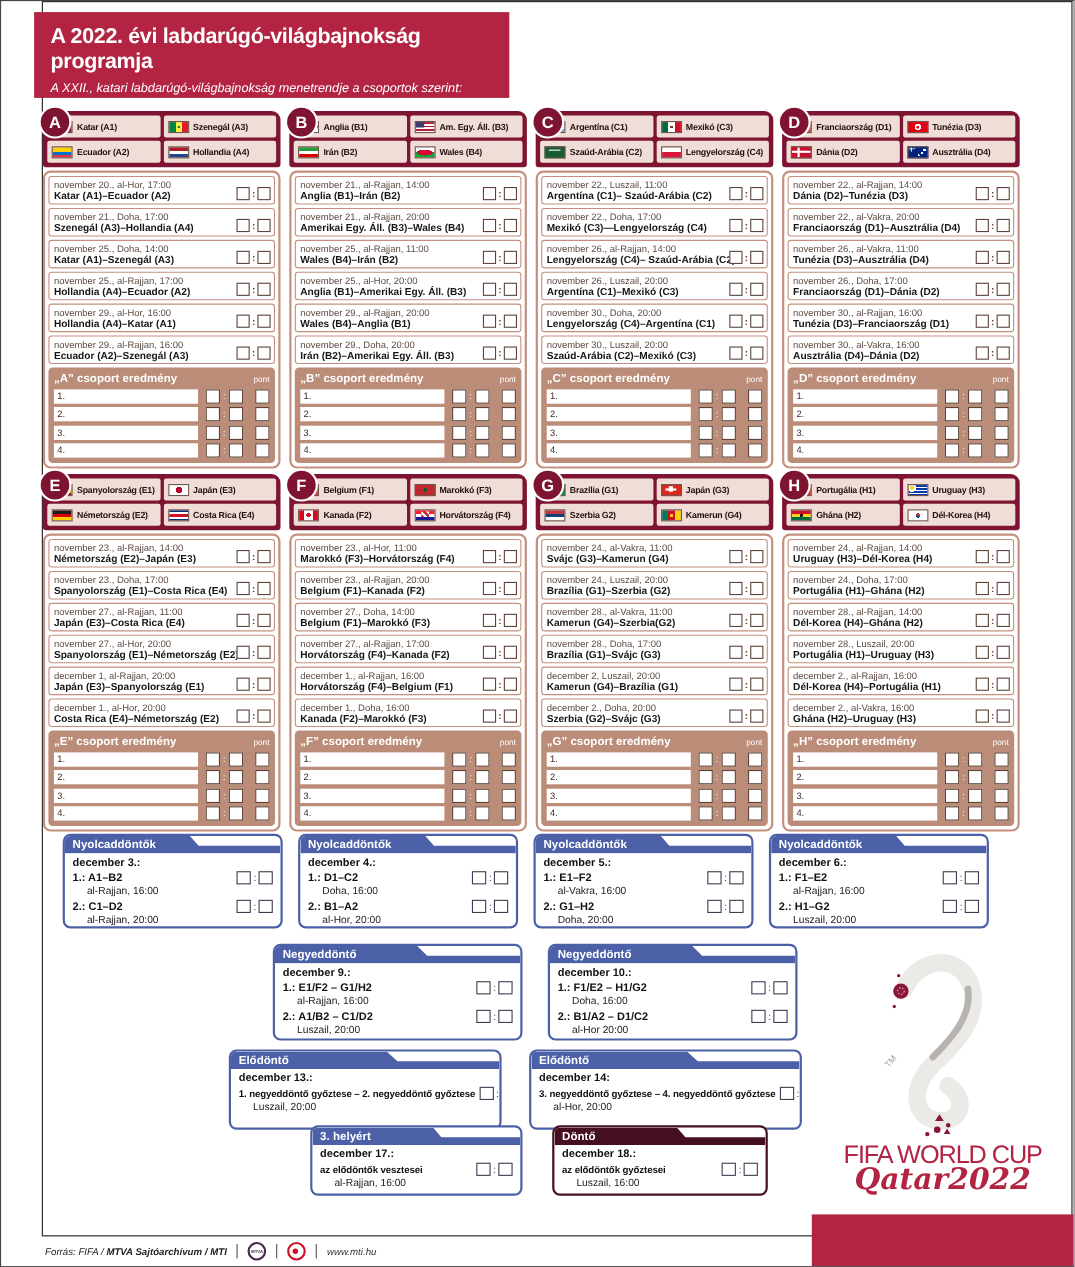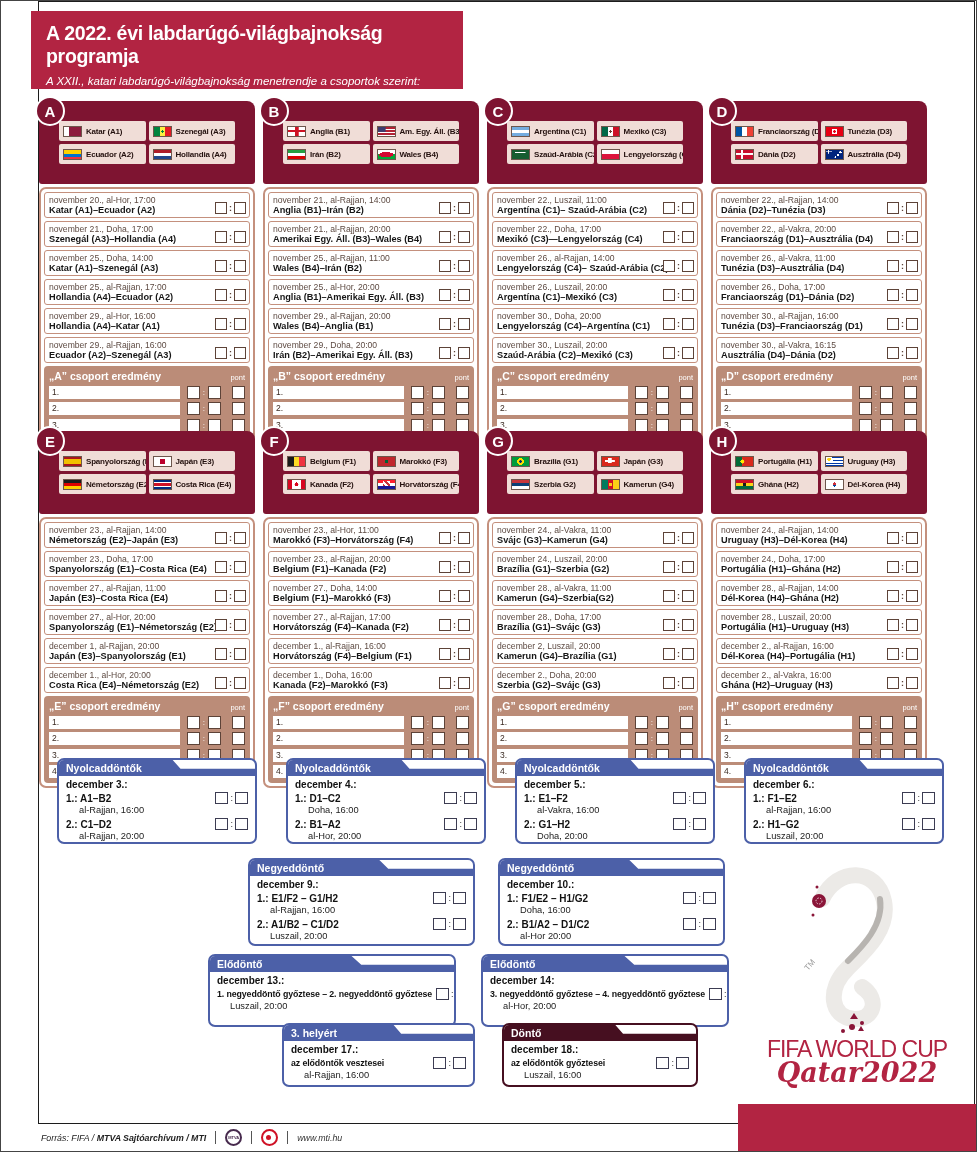--- a/index.html
+++ b/index.html
@@ -9,21 +9,21 @@
   
   #banner{position:absolute;left:30px;top:10px;width:432px;height:78px;background:var(--crimson);color:#fff;padding:11px 15px;box-sizing:border-box;z-index:6;}
   #banner h1{font-size:19.5px;margin:0;font-weight:bold;letter-spacing:-0.3px;}
   #banner p{font-size:11.5px;font-style:italic;margin:7px 0 0;}
 
   
   .groups-row{position:absolute;left:38px;display:flex;gap:8px;}
   #groups-row-1{top:100px;} #groups-row-2{top:430px;}
   .group{position:relative;width:216px;flex:none;}
   .badge{position:absolute;left:-4px;top:-5px;width:26px;height:26px;border-radius:50%;background:var(--maroon);border:2px solid #fff;box-sizing:content-box;color:#fff;font-weight:bold;font-size:15px;display:flex;align-items:center;justify-content:center;z-index:4;}
-  .ghead{position:relative;background:var(--maroon);border-radius:13px 8px 3px 3px;padding:20px;display:grid;grid-template-columns:1fr 1fr;gap:3px;z-index:2;}
+  .ghead{position:relative;background:var(--maroon);border-radius:13px 8px 3px 3px;padding:4px;display:grid;grid-template-columns:1fr 1fr;gap:3px;z-index:2;}
   .team{background:var(--pink);border-radius:2px;height:20px;display:flex;align-items:center;padding:0 2px;overflow:hidden;}
   .flag{width:19px;height:11px;border:1px solid #6d564c;box-sizing:border-box;flex:none;margin:0 4px 0 2px;background:#ccc;}
   .tname{font-size:8px;font-weight:bold;color:#23100e;white-space:nowrap;letter-spacing:-0.2px;}
   .gbody{margin-top:3px;border:2px solid var(--salmon);border-radius:7px;padding:3px;background:#fff;}
   .mcard{position:relative;border:1.2px solid var(--salmon);border-radius:3px;padding:2px 4px 3px;margin-bottom:3px;height:26px;box-sizing:border-box;background:#fff;}
   .mmeta{font-size:8.6px;color:var(--meta-text);line-height:10px;white-space:nowrap;}
   .mteams{font-size:9.2px;font-weight:bold;color:#161616;line-height:11px;white-space:nowrap;}
   .score{position:absolute;right:3px;bottom:3px;display:flex;align-items:center;gap:2px;}
   .sbox{width:12px;height:12px;background:#fff;border:1.4px solid var(--box-border);box-sizing:border-box;}
   .colon{font-size:9px;font-weight:bold;color:var(--box-border);}
@@ -46,21 +46,21 @@
   .ko-match{margin-bottom:3px;}
   .ko-line{display:flex;justify-content:space-between;align-items:center;}
   .ko-label{font-size:10px;font-weight:bold;color:#111;white-space:nowrap;}
   .ko-score{display:flex;align-items:center;gap:2px;flex:none;margin-left:4px;}
   .kbox{width:13px;height:12px;border:1.3px solid var(--ko-box-border);background:#fff;box-sizing:border-box;}
   .kcolon{font-size:9px;color:#333;}
   .ko-venue{font-size:9.3px;color:#222;margin-left:13px;margin-top:1px;}
   .wide .ko-label{font-size:8.8px;letter-spacing:-0.1px;}
   .final{border-color:var(--final-dark);}
   .final .ko-band{background:var(--final-dark);}
-  #r16-row{position:absolute;left:56px;top:757px;display:flex;gap:29px;}
+  #r16-row{position:absolute;left:56px;top:757px;display:flex;gap:14px;}
   #r16-row .ko{width:200px;height:86px;}
   #qf-row{position:absolute;left:247px;top:857px;display:flex;gap:23px;}
   #qf-row .ko{width:227px;height:88px;}
   #sf-row{position:absolute;left:207px;top:953px;display:flex;gap:25px;}
   #sf-row .ko{width:248px;height:73px;}
   #third-wrap{position:absolute;left:281px;top:1022px;width:193px;}
   #final-wrap{position:absolute;left:501px;top:1022px;width:196px;}
   #third-wrap .ko,#final-wrap .ko{width:100%;height:64px;}
 
   
@@ -566,21 +566,21 @@
     <div class="mmeta">november 30., al-Rajjan, 16:00</div>
     <div class="mteams">Tunézia (D3)–Franciaország (D1)</div>
     <div class="score">
       <span class="sbox"></span>
       <span class="colon">:</span>
       <span class="sbox"></span>
     </div>
   </div>
 
   <div class="mcard">
-    <div class="mmeta">november 30., al-Vakra, 16:15</div>
+    <div class="mmeta">november 30., al-Vakra, 16:00</div>
     <div class="mteams">Ausztrália (D4)–Dánia (D2)</div>
     <div class="score">
       <span class="sbox"></span>
       <span class="colon">:</span>
       <span class="sbox"></span>
     </div>
   </div>
 </div>
       <div class="gresult">
         <div class="rhead">

